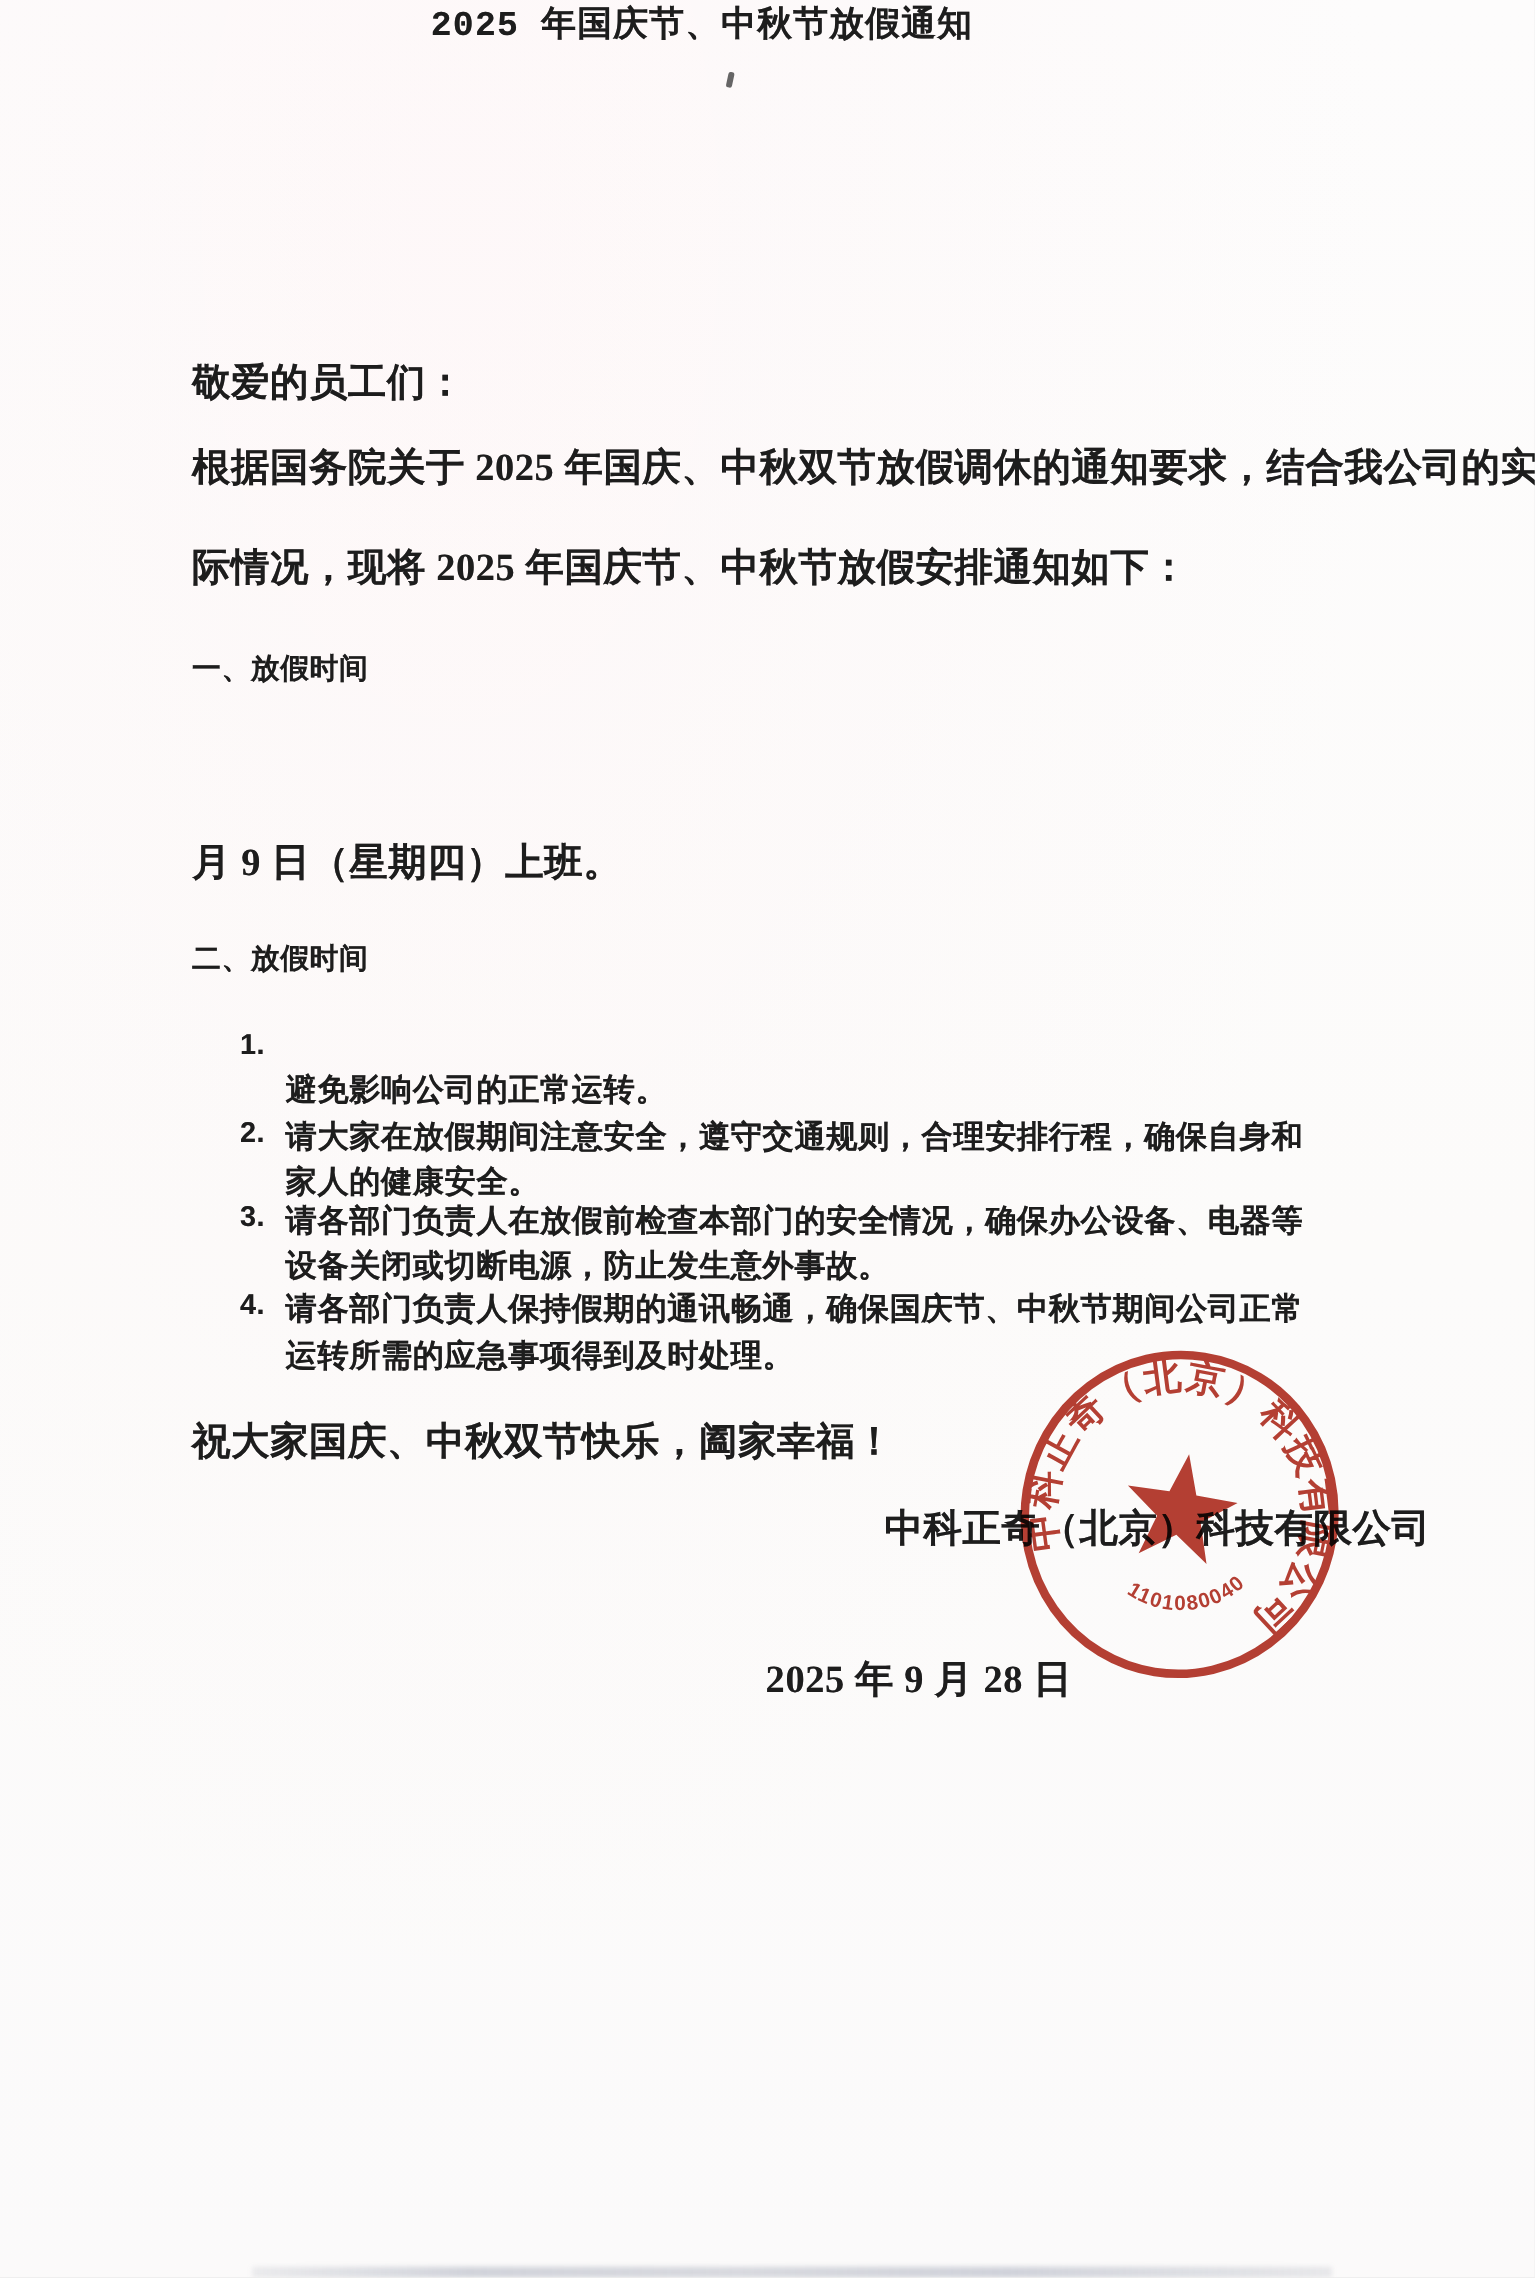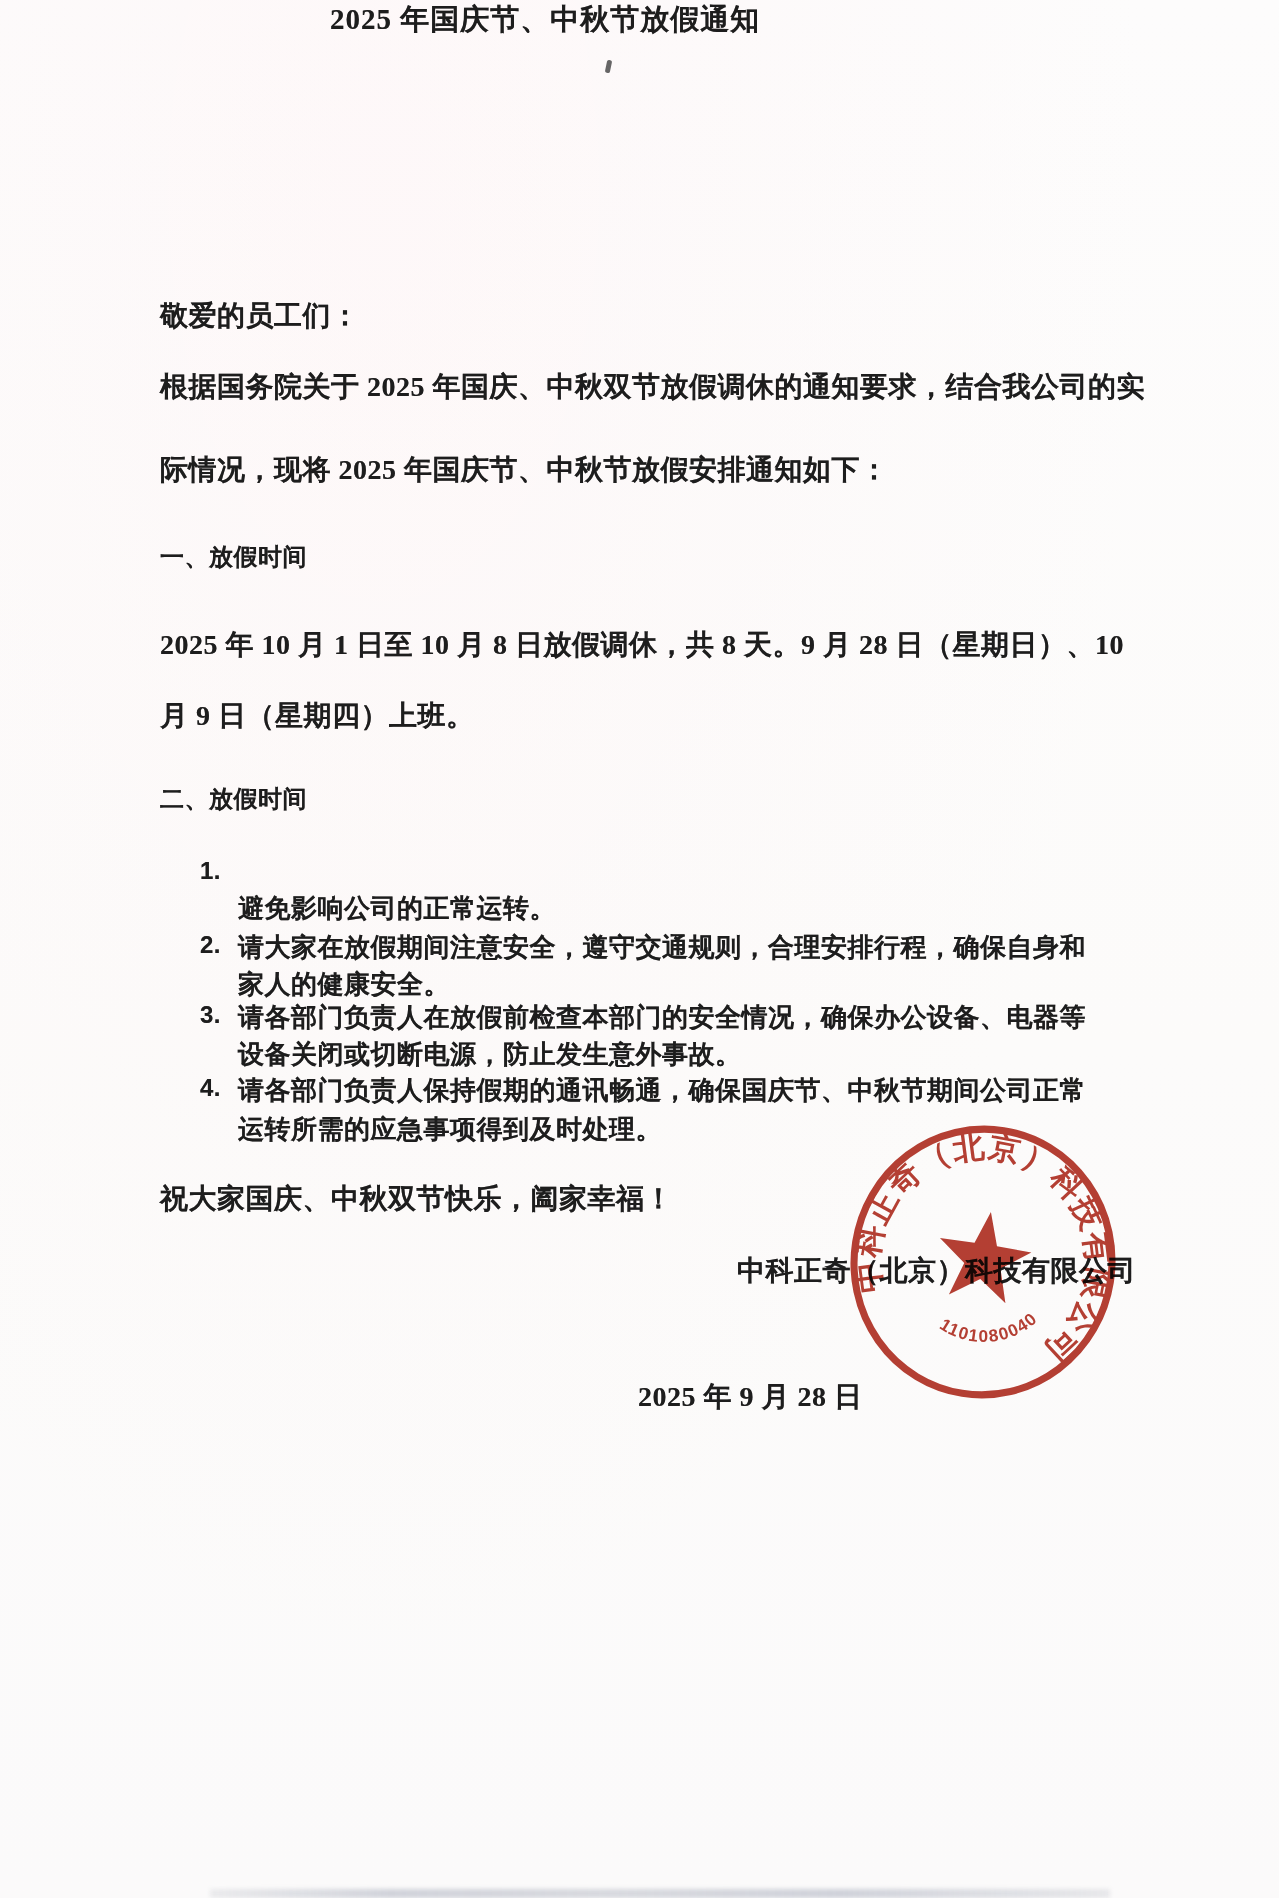--- a/index.html
+++ b/index.html
@@ -18,24 +18,24 @@
     position:absolute;
     white-space:nowrap;
     font-weight:600;
     letter-spacing:.5px;
     color:#1d1d1d;
     text-shadow:0 0 .5px rgba(20,20,20,.55);
   }
   .title{
     left:0;top:200;width:1090px;
     text-align:center;
-    font-family:Liberation Serif, serif;
-    font-size:29px;font-weight:800;letter-spacing:1px;
+    font-family:Liberation Mono, monospace;
+    font-size:29px;font-weight:800;letter-spacing:1px;padding-left:40px;
   }
-  .body-28{font-size:28px;}
+  .body-28{font-size:32px;}
   .body-26{font-size:26px;}
   .heading{font-size:24px;font-weight:700;}
   .num{font-family:"Liberation Sans","DejaVu Sans",sans-serif;font-size:24px;font-weight:700;}
   .speck{
     position:absolute;left:606px;top:60px;width:5px;height:13px;
     background:#4b4b4b;border-radius:2px;transform:rotate(12deg);
     opacity:.85;
   }
   .bottom-smudge{
     position:absolute;left:210px;top:1889px;width:900px;height:9px;
@@ -62,21 +62,20 @@
 
   <div class="line title">2025 年国庆节、中秋节放假通知</div>
 
   <div class="line body-28" style="left:160px;top:297px;">敬爱的员工们：</div>
 
   <div class="line body-28" style="left:160px;top:368px;">根据国务院关于 2025 年国庆、中秋双节放假调休的通知要求，结合我公司的实</div>
   <div class="line body-28" style="left:160px;top:451px;">际情况，现将 2025 年国庆节、中秋节放假安排通知如下：</div>
 
   <div class="line heading" style="left:160px;top:541px;">一、放假时间</div>
 
-  <div class="line body-28" style="left:160px;top:626px;">2025 年 10 月 1 日至 10 月 8 日放假调休，共 8 天。9 月 28 日（星期日）、10</div>
   <div class="line body-28" style="left:160px;top:697px;">月 9 日（星期四）上班。</div>
 
   <div class="line heading" style="left:160px;top:783px;">二、放假时间</div>
 
   <div class="line num" style="left:200px;top:857px;">1.</div>
   <div class="line body-26" style="left:238px;top:891px;">避免影响公司的正常运转。</div>
 
   <div class="line num" style="left:200px;top:931px;">2.</div>
   <div class="line body-26" style="left:238px;top:930px;">请大家在放假期间注意安全，遵守交通规则，合理安排行程，确保自身和</div>
   <div class="line body-26" style="left:238px;top:967px;">家人的健康安全。</div>

